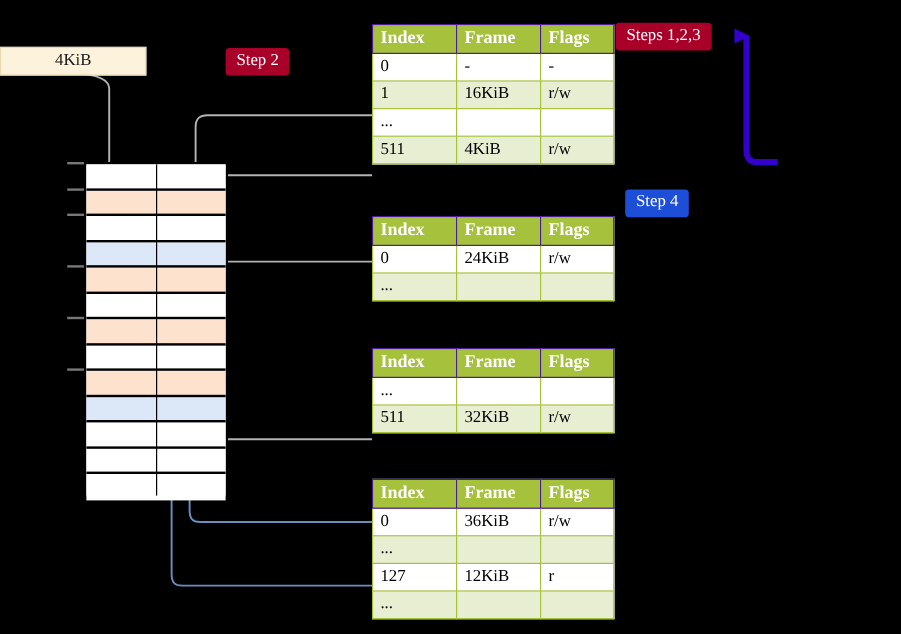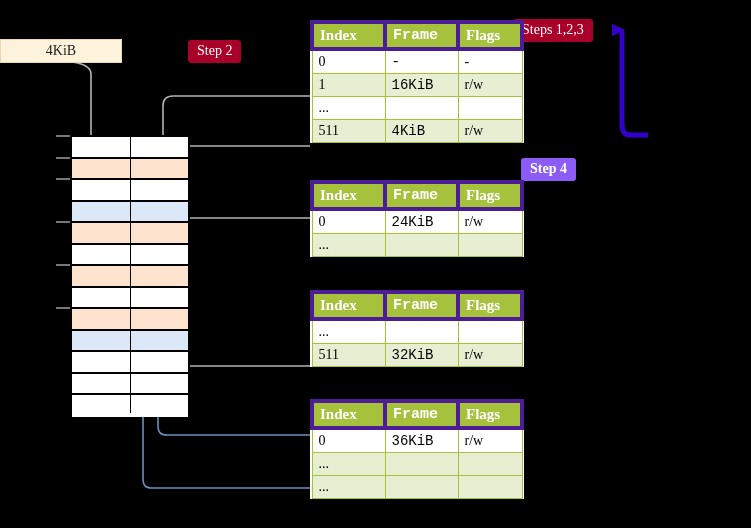--- a/index.html
+++ b/index.html
@@ -29,29 +29,29 @@
   .memrow.peach{background:#fde3cd;}
   .memrow.blue{background:#dce8f7;}
   .memdiv{position:absolute;top:0;bottom:0;width:1px;background:#000;}
   .tick{position:absolute;height:2px;background:#777;}
 
   
   .pt{position:absolute;border-collapse:collapse;background:#fff;
       font-family:"Liberation Serif",serif;font-size:14px;color:#000;
       table-layout:fixed;}
   .pt th{background:#a6c13c;color:#fff;font-weight:bold;font-size:15px;
-         text-align:left;padding:3px 6px;border:4px solid #4c1d95;
+         text-align:left;padding:3px 6px;border:1px solid #4c1d95;
          font-family:"Liberation Serif",serif;}
   .pt td{padding:3px 6px;border:1px solid #a6c13c;height:15px;
          vertical-align:middle;color:#000;}
   .pt tr.odd td{background:#ffffff;}
   .pt tr.even td{background:#e7eed2;}
   .pt td.hl{background:#ffff99;}
   .pt .c-index{width:57px;}
-  .pt .c-frame{width:57px;font-family:Liberation Mono, monospace;}
+  .pt .c-frame{width:57px;}
   .pt .c-flags{width:48px;}
 
   
   svg.wires{position:absolute;left:0;top:0;width:751px;height:528px;
             overflow:visible;pointer-events:none;}
 </style>
 </head>
 <body>
 
 <div class="root">
@@ -92,21 +92,21 @@
   <div class="kib-label" style="left:0px;top:39px;width:120px;height:22px;">
     <span>4KiB</span>
   </div>
 
   <div class="badge red" style="left: 188px; top: 40px; background: rgb(168, 0, 40);">
     <span>Step 2</span>
   </div>
   <div class="badge red" style="left: 513px; top: 19px; background: rgb(168, 0, 40);">
     <span>Steps 1,2,3</span>
   </div>
-  <div class="badge red" style="left: 521px; top: 158px; background: #8b5cf6; font-weight: bold;">
+  <div class="badge red" style="left: 521px; top: 158px; background: #1d4ed8;">
     <span>Step 4</span>
   </div>
 
   <div class="memcol" id="memcol" style="left:70px;top:135px;width:120px;height:280px;">
       <div class="memrow white last" style="top: 258.462px; height: 21.5385px;"></div>
       <div class="memrow white" style="top: 236.923px; height: 21.5385px;"></div>
       <div class="memrow white" style="top: 215.385px; height: 21.5385px;"></div>
       <div class="memrow blue" style="top: 193.846px; height: 21.5385px;"></div>
       <div class="memrow peach" style="top: 172.308px; height: 21.5385px;"></div>
       <div class="memrow white" style="top: 150.769px; height: 21.5385px;"></div>
@@ -213,20 +213,25 @@
         <tr class="odd">
           <td class="c-index">0</td>
           <td class="c-frame">36KiB</td>
           <td class="c-flags">r/w</td>
         </tr>
         <tr class="even">
           <td class="c-index">...</td>
           <td class="c-frame"></td>
           <td class="c-flags"></td>
         </tr>
+        <tr class="odd">
+          <td class="c-index">127</td>
+          <td class="c-frame">12KiB</td>
+          <td class="c-flags">r</td>
+        </tr>
         <tr class="even">
           <td class="c-index">...</td>
           <td class="c-frame"></td>
           <td class="c-flags"></td>
         </tr>
       </tbody>
     </table>
   </div>
 
 </body></html>

